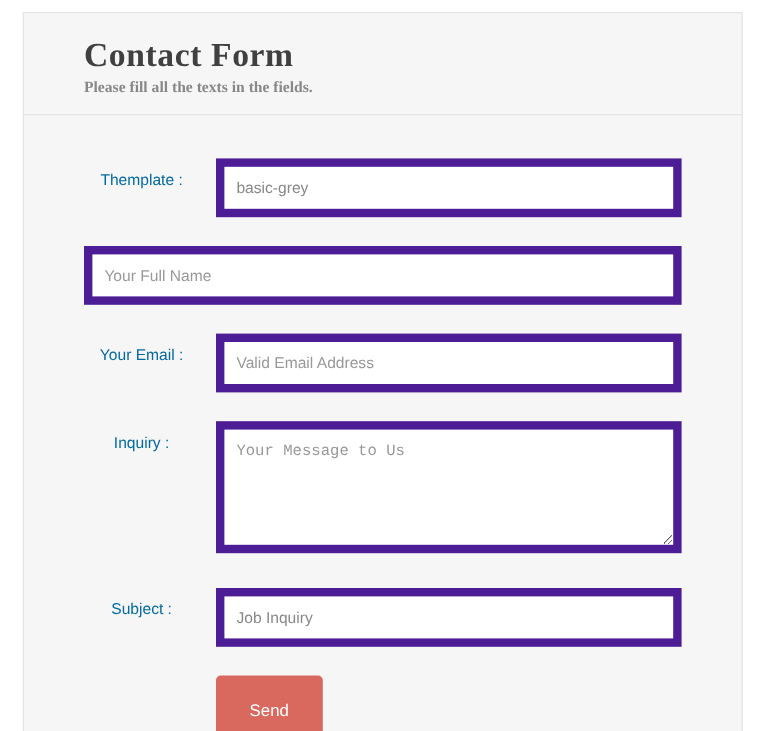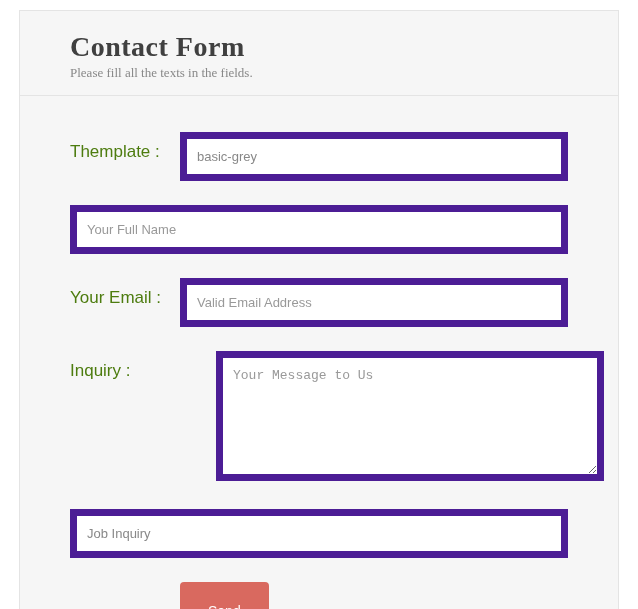--- a/index.html
+++ b/index.html
@@ -25,58 +25,57 @@
     .form-title {
       font-family: Georgia, "Times New Roman", serif;
       font-size: 28px;
       font-weight: bold;
       color: #404040;
       letter-spacing: 0.5px;
     }
     .form-subtitle {
       font-family: Georgia, "Times New Roman", serif;
       font-size: 13px;
-      font-weight: normal;
+      font-weight: bold;
       color: #888888;
       margin-top: 2px;
     }
     .form-body {
       padding: 36px 50px 30px 50px;
     }
     .form-row {
       display: flex;
       margin-bottom: 24px;
     }
     .form-label {
       width: 110px;
-      text-align: left;
+      text-align: center;
       padding-right: 14px;
       padding-top: 10px;
-      font-size: 17px;
-      color: #4d7c0f;
+      font-size: 13px;
+      color: #0369a1;
     }
     .form-field {
       flex: 1;
     }
     .form-field input,
     .form-field textarea {
       width: 100%;
       border: 7px solid #4c1d95;
       background: #ffffff;
       font-size: 13px;
       color: #888888;
       padding: 10px 10px;
       font-family: Arial, Helvetica, sans-serif;
       outline: none;
     }
     .form-field textarea {
-      height: 130px;
+      height: 110px;
       resize: both;
       font-family: "Courier New", monospace;
-      margin-left: 36px;
     }
     .form-field input::placeholder,
     .form-field textarea::placeholder {
       color: #999999;
     }
     .button-row {
       display: flex;
       margin-top: 4px;
     }
     .button-spacer {
@@ -123,20 +122,21 @@
     </div>
 
     <div class="form-row">
       <div class="form-label">Inquiry :</div>
       <div class="form-field">
         <textarea placeholder="Your Message to Us" style=""></textarea>
       </div>
     </div>
 
     <div class="form-row">
+      <div class="form-label">Subject :</div>
       <div class="form-field">
         <input type="text" value="Job Inquiry" style="">
       </div>
     </div>
 
     <div class="button-row">
       <div class="button-spacer"></div>
       <button class="send-button">Send</button>
     </div>
 

